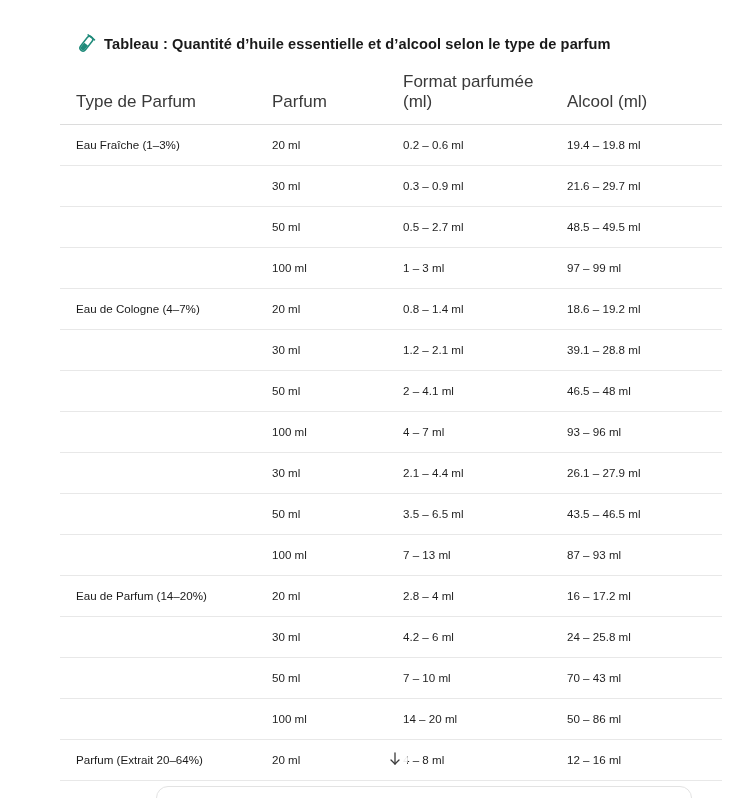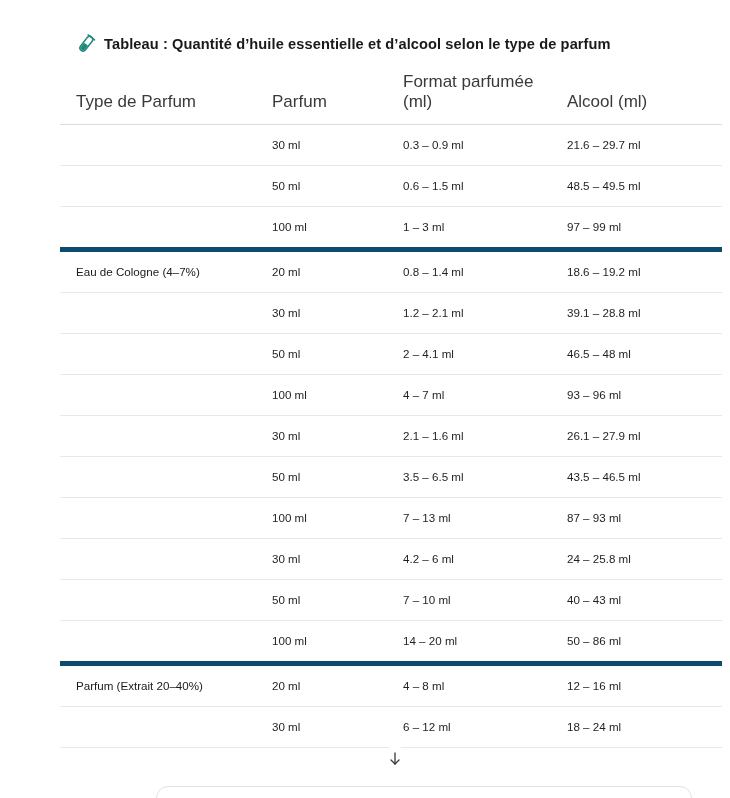--- a/index.html
+++ b/index.html
@@ -83,21 +83,21 @@
     border-bottom: 1px solid #e8e8e8;
     color: #1f1f1f;
     vertical-align: top;
     font-size: 11.6px;
     line-height: 14px;
   }
   table.data td.group {
     color: #1a1a1a;
   }
   table.data tr.group-start td {
-    border-top: 5px solid #0c4a6e;
+    border-top: 1px solid #0c4a6e;
   }
   table.data tr.group-start:first-child td {
     border-top: none;
   }
   .scroll-hint {
     position: absolute;
     left: 50%;
     top: 746px;
     transform: translateX(-50%);
     width: 26px;
@@ -160,30 +160,36 @@
       </colgroup>
       <thead>
         <tr>
           <th>Type de Parfum</th>
           <th>Parfum</th>
           <th>Format parfumée (ml)</th>
           <th>Alcool (ml)</th>
         </tr>
       </thead>
       <tbody>
+          <tr class="group-start">
+            <td class="group">Eau Fraîche (1–3%)</td>
+            <td>20 ml</td>
+            <td>0.2 – 0.6 ml</td>
+            <td>19.4 – 19.8 ml</td>
+          </tr>
           <tr>
             <td class="group"></td>
             <td>30 ml</td>
             <td>0.3 – 0.9 ml</td>
             <td>21.6 – 29.7 ml</td>
           </tr>
           <tr>
             <td class="group"></td>
             <td>50 ml</td>
-            <td>0.6 – 1.5 ml</td>
+            <td>0.5 – 2.7 ml</td>
             <td>48.5 – 49.5 ml</td>
           </tr>
           <tr>
             <td class="group"></td>
             <td>100 ml</td>
             <td>1 – 3 ml</td>
             <td>97 – 99 ml</td>
           </tr>
           <tr class="group-start">
             <td class="group">Eau de Cologne (4–7%)</td>
@@ -205,55 +211,61 @@
           </tr>
           <tr>
             <td class="group"></td>
             <td>100 ml</td>
             <td>4 – 7 ml</td>
             <td>93 – 96 ml</td>
           </tr>
           <tr>
             <td class="group"></td>
             <td>30 ml</td>
-            <td>2.1 – 1.6 ml</td>
+            <td>2.1 – 4.4 ml</td>
             <td>26.1 – 27.9 ml</td>
           </tr>
           <tr>
             <td class="group"></td>
             <td>50 ml</td>
             <td>3.5 – 6.5 ml</td>
             <td>43.5 – 46.5 ml</td>
           </tr>
           <tr>
             <td class="group"></td>
             <td>100 ml</td>
             <td>7 – 13 ml</td>
             <td>87 – 93 ml</td>
           </tr>
+          <tr class="group-start">
+            <td class="group">Eau de Parfum (14–20%)</td>
+            <td>20 ml</td>
+            <td>2.8 – 4 ml</td>
+            <td>16 – 17.2 ml</td>
+          </tr>
           <tr>
             <td class="group"></td>
             <td>30 ml</td>
             <td>4.2 – 6 ml</td>
             <td>24 – 25.8 ml</td>
           </tr>
           <tr>
             <td class="group"></td>
             <td>50 ml</td>
             <td>7 – 10 ml</td>
-            <td>40 – 43 ml</td>
+            <td>70 – 43 ml</td>
           </tr>
           <tr>
             <td class="group"></td>
             <td>100 ml</td>
             <td>14 – 20 ml</td>
             <td>50 – 86 ml</td>
           </tr>
           <tr class="group-start">
-            <td class="group">Parfum (Extrait 20–40%)</td>
+            <td class="group">Parfum (Extrait 20–64%)</td>
             <td>20 ml</td>
             <td>4 – 8 ml</td>
             <td>12 – 16 ml</td>
           </tr>
           <tr>
             <td class="group"></td>
             <td>30 ml</td>
             <td>6 – 12 ml</td>
             <td>18 – 24 ml</td>
           </tr>

